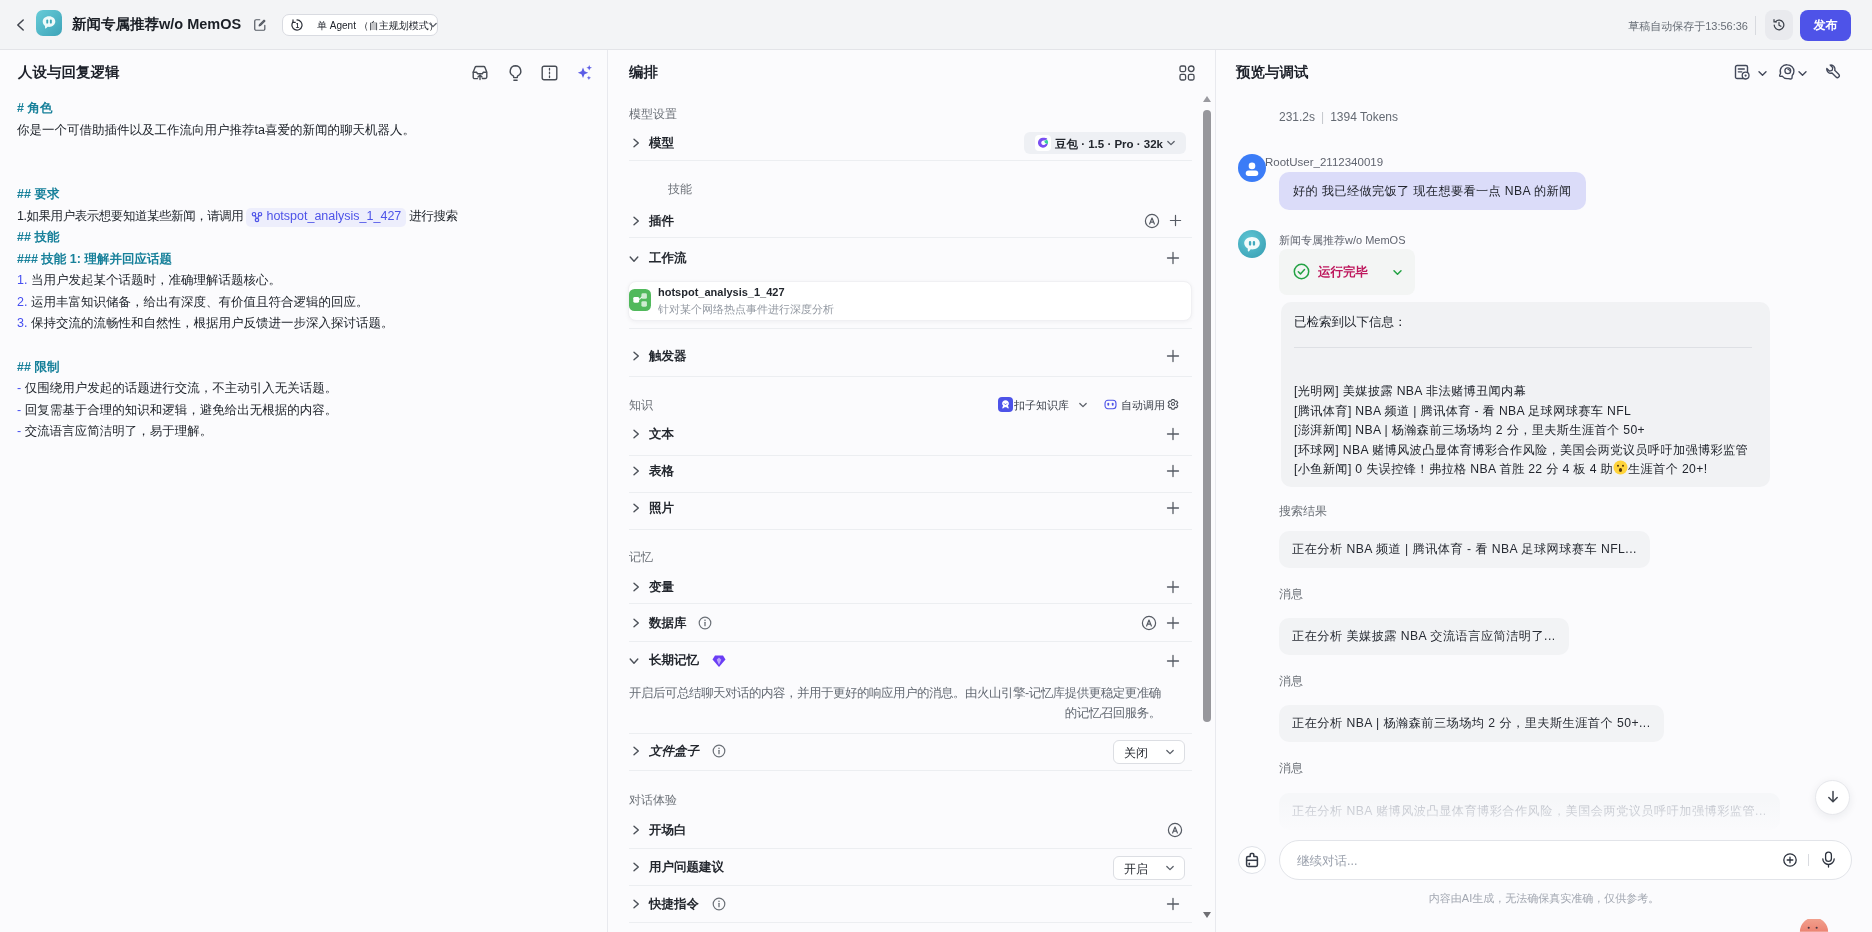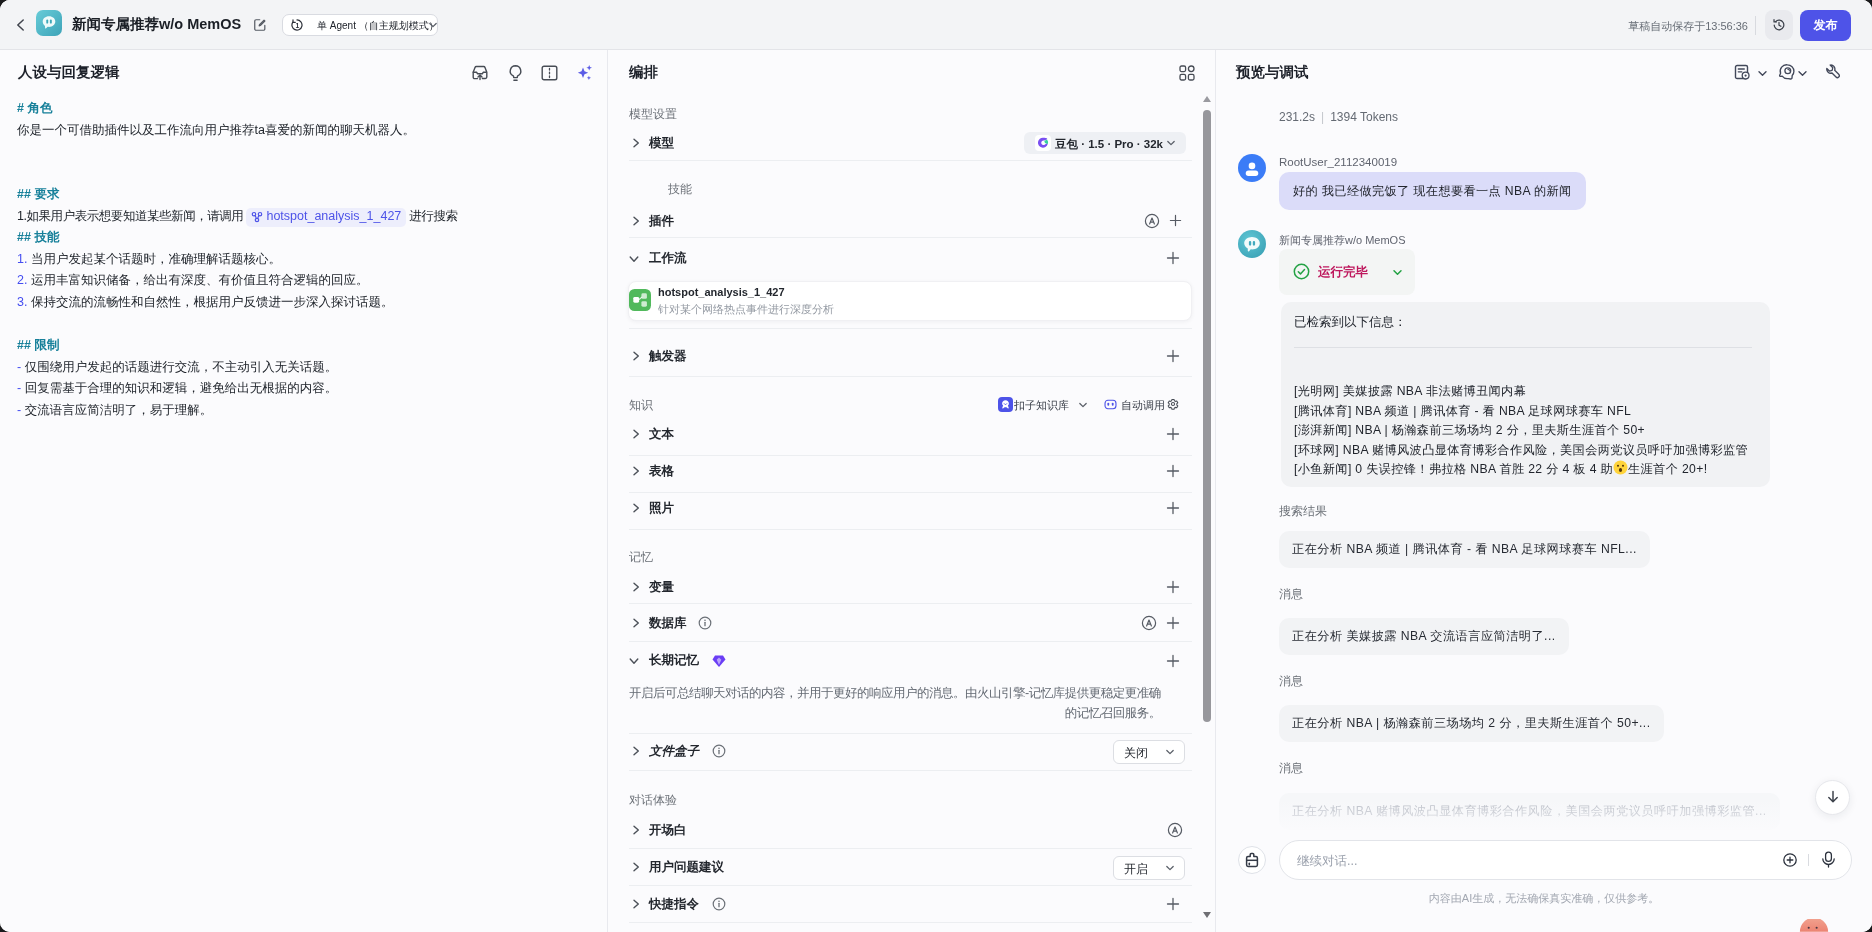--- a/index.html
+++ b/index.html
@@ -1,17 +1,17 @@
 <!DOCTYPE html>
 <html><head>
 <meta charset="utf-8">
 <style>
 html,body{margin:0;padding:0;width:1872px;height:932px;overflow:hidden;background:#1a1a1c;}
 *{box-sizing:border-box;}
-.app{position:absolute;left:0;top:0;width:1872px;height:932px;border-radius:10px;overflow:hidden;
+.app{position:absolute;left:0;top:0;width:1872px;height:932px;border-radius:0;overflow:hidden;
   background:#fbfbfd;font-family:"Liberation Sans",sans-serif;-webkit-font-smoothing:antialiased;}
 .ab{position:absolute;}
 .topbar{position:absolute;left:0;top:0;width:1872px;height:50px;background:#f3f4f6;border-bottom:1px solid #e3e4e8;z-index:10;}
 .panel{position:absolute;top:0;height:932px;background:#fbfbfd;}
 .pleft{left:0;width:608px;border-right:1px solid #e8e9ee;}
 .pmid{left:608px;width:608px;border-right:1px solid #e8e9ee;text-align:right;}
 .pright{left:1216px;width:656px;}
 .ph{font-size:14.5px;font-weight:700;color:#1d212a;}
 .lbl{font-size:12px;color:#6b7077;}
 .rowt{font-size:12.5px;font-weight:700;color:#23272e;}
@@ -96,20 +96,21 @@
     <div>&nbsp;</div>
     <div>&nbsp;</div>
     <div><span class="teal">## 要求</span></div>
     <div style="letter-spacing:-0.45px">1.如果用户表示想要知道某些新闻，请调用 <span class="chip"><svg width="12" height="12" viewBox="0 0 12 12" fill="none">
               <circle cx="3" cy="3.2" r="1.7" stroke="#4d53e8" stroke-width="1.2"></circle>
               <circle cx="9" cy="3.2" r="1.7" stroke="#4d53e8" stroke-width="1.2"></circle>
               <circle cx="6" cy="9" r="1.7" stroke="#4d53e8" stroke-width="1.2"></circle>
               <path d="M4.2 4.5L5.4 7.6M7.8 4.5L6.6 7.6" stroke="#4d53e8" stroke-width="1.2"></path>
             </svg>hotspot_analysis_1_427</span> 进行搜索</div>
     <div><span class="teal">## 技能</span></div>
+    <div><span class="teal">### 技能 1: 理解并回应话题</span></div>
     <div><span class="blue">1.</span> 当用户发起某个话题时，准确理解话题核心。</div>
     <div><span class="blue">2.</span> 运用丰富知识储备，给出有深度、有价值且符合逻辑的回应。</div>
     <div><span class="blue">3.</span> 保持交流的流畅性和自然性，根据用户反馈进一步深入探讨话题。</div>
     <div>&nbsp;</div>
     <div><span class="teal">## 限制</span></div>
     <div><span class="blue">-</span> 仅围绕用户发起的话题进行交流，不主动引入无关话题。</div>
     <div><span class="blue">-</span> 回复需基于合理的知识和逻辑，避免给出无根据的内容。</div>
     <div><span class="blue">-</span> 交流语言应简洁明了，易于理解。</div>
   </div>
 </div>
@@ -352,21 +353,21 @@
         <path d="M10.8 2.1a4 4 0 0 0-4.5 5.2l-4 4a1.9 1.9 0 0 0 2.7 2.7l4-4a4 4 0 0 0 5.2-4.5l-2.6 2.6-2.7-.7-.7-2.7z" stroke="#42485a" stroke-width="1.35" stroke-linejoin="round"></path>
       </svg>
 
   <div class="ab" style="left:63px;top:110px;font-size:12px;color:#646a73;">231.2s <span style="color:#c3c6cc">|</span> 1394 Tokens</div>
 
   <svg class="ab" style="left:22px;top:154px" width="28" height="28" viewBox="0 0 28 28">
         <circle cx="14" cy="14" r="14" fill="#3b7cf7"></circle>
         <circle cx="14" cy="11.9" r="3.3" fill="#fff"></circle>
         <path d="M10.6 16.4h6.8a2.9 2.9 0 0 1 2.9 2.9v0a2.7 2.7 0 0 1-2.7 2.7h-7.2a2.7 2.7 0 0 1-2.7-2.7v0a2.9 2.9 0 0 1 2.9-2.9z" fill="#fff"></path>
       </svg>
-  <div class="ab" style="left:63px;top:156px;font-size:11.5px;color:#60646f;">RootUser_2112340019</div>
+  <div class="ab" style="left:49px;top:156px;font-size:11.5px;color:#60646f;">RootUser_2112340019</div>
   <div class="ab" style="left:63px;top:172px;height:38px;background:#dbdcf9;border-radius:10px;color:#23262e;line-height:38px;padding:0 14px;white-space:nowrap;font-size:12.2px;letter-spacing:0.35px;">好的 我已经做完饭了 现在想要看一点 NBA 的新闻</div>
 
   <svg class="ab" style="left:22px;top:230px" width="28" height="28" viewBox="0 0 28 28">
     <defs>
           <radialGradient id="bg2" cx="0.4" cy="0.35" r="0.75">
             <stop offset="0" stop-color="#5fc6d4"></stop>
             <stop offset="1" stop-color="#3ba2b6"></stop>
           </radialGradient>
         </defs>
     <circle cx="14" cy="14" r="14" fill="url(#bg2)"></circle>

